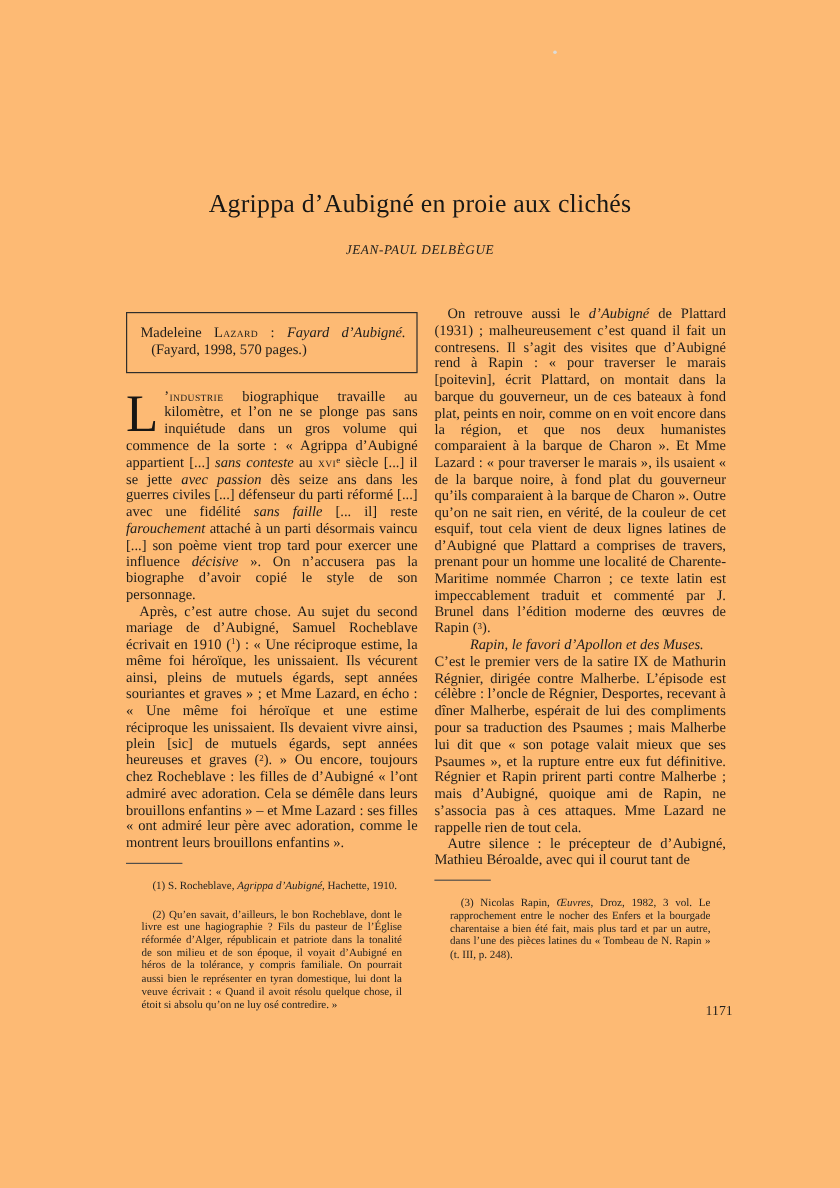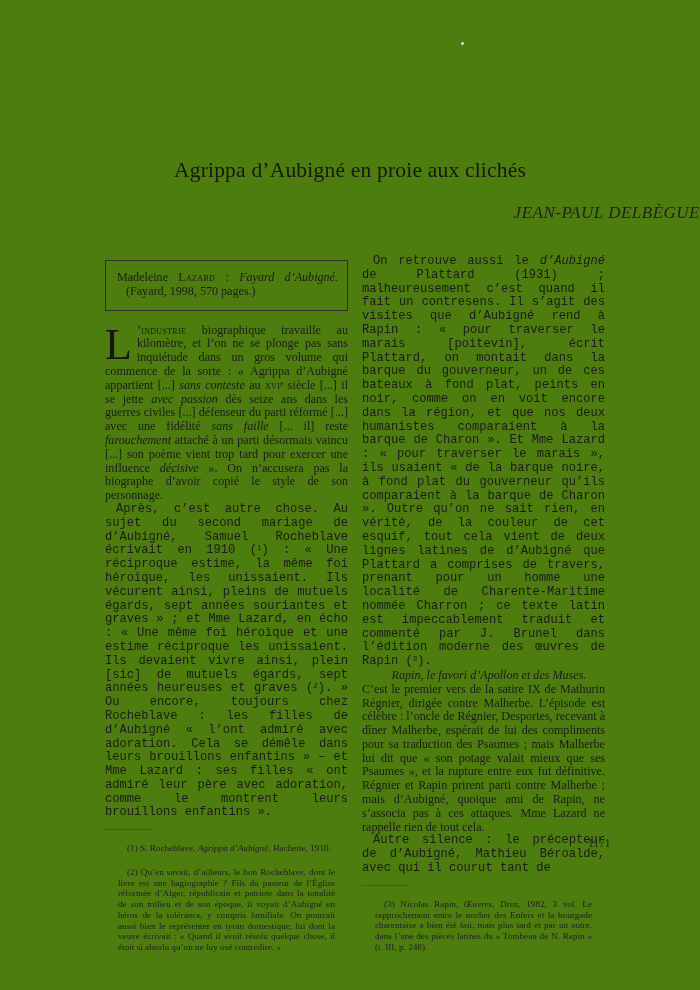--- a/index.html
+++ b/index.html
@@ -1,43 +1,43 @@
 <!DOCTYPE html>
 <html lang="fr"><head>
 <meta charset="utf-8">
 <style>
   html,body{margin:0;padding:0;background:#e9e9e7;}
   .paper{
     position:relative;width:700px;height:990px;margin:0 auto;
-    background:#4d7c0f;color:#1d1c1a;
+    background:#fdba74;color:#1d1c1a;
     font-family:"Liberation Serif","DejaVu Serif",serif;
     overflow:hidden;
   }
   .title{
     position:absolute;top:158px;left:0;width:100%;margin:0;
     text-align:center;font-size:21.5px;font-weight:normal;letter-spacing:.2px;color:#181715;
   }
   .author{
     position:absolute;top:203px;left:0;width:100%;
-    text-align:right;font-size:17px;font-style:italic;letter-spacing:.5px;color:#23221f;
+    text-align:center;font-size:11px;font-style:italic;letter-spacing:.5px;color:#23221f;
   }
   .col{
     position:absolute;width:243px;
     font-size:12.1px;line-height:13.8px;text-align:justify;
   }
   .col-left{left:105px;top:260px;}
   .col-right{left:362px;top:255px;}
   .review-box{
     border:1.4px solid #2f2e2b;
     padding:10px 9px 11px 11px;margin-bottom:13px;
   }
   .box-line1{text-align:justify;text-align-last:justify;}
   .box-line2{padding-left:9px;}
   .para{margin:0;}
-  .indent{text-indent:11px;font-family:Liberation Mono, monospace;}
+  .indent{text-indent:11px;}
   .dropcap{
     float:left;font-size:44px;line-height:37px;
     margin:2px 5px 0 0;color:#171614;
   }
   .verse{margin:0;font-style:italic;text-indent:11px;text-align:center;}
   .seg-i{font-style:italic;}
   .seg-sc{font-variant:small-caps;letter-spacing:.3px;}
   .seg-sup{font-size:.62em;position:relative;top:-.42em;line-height:0;}
   .fn-rule{
     border:0;border-top:1px solid #504e4a;

